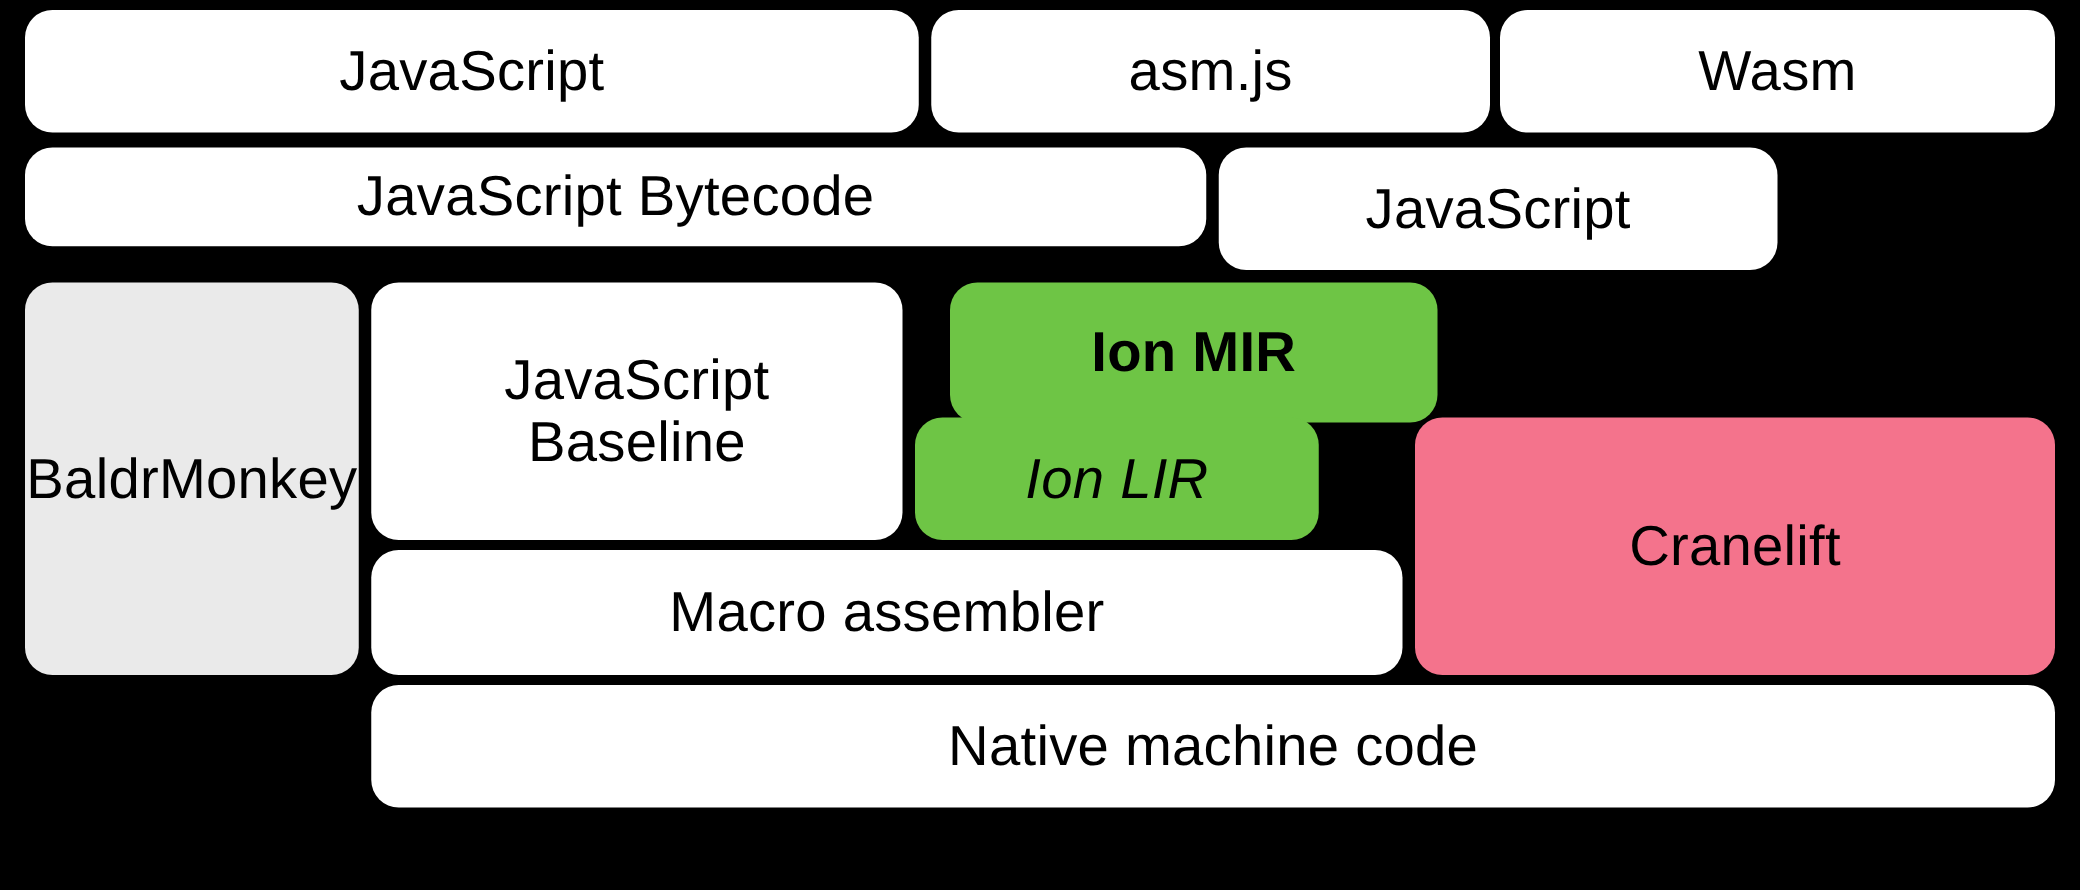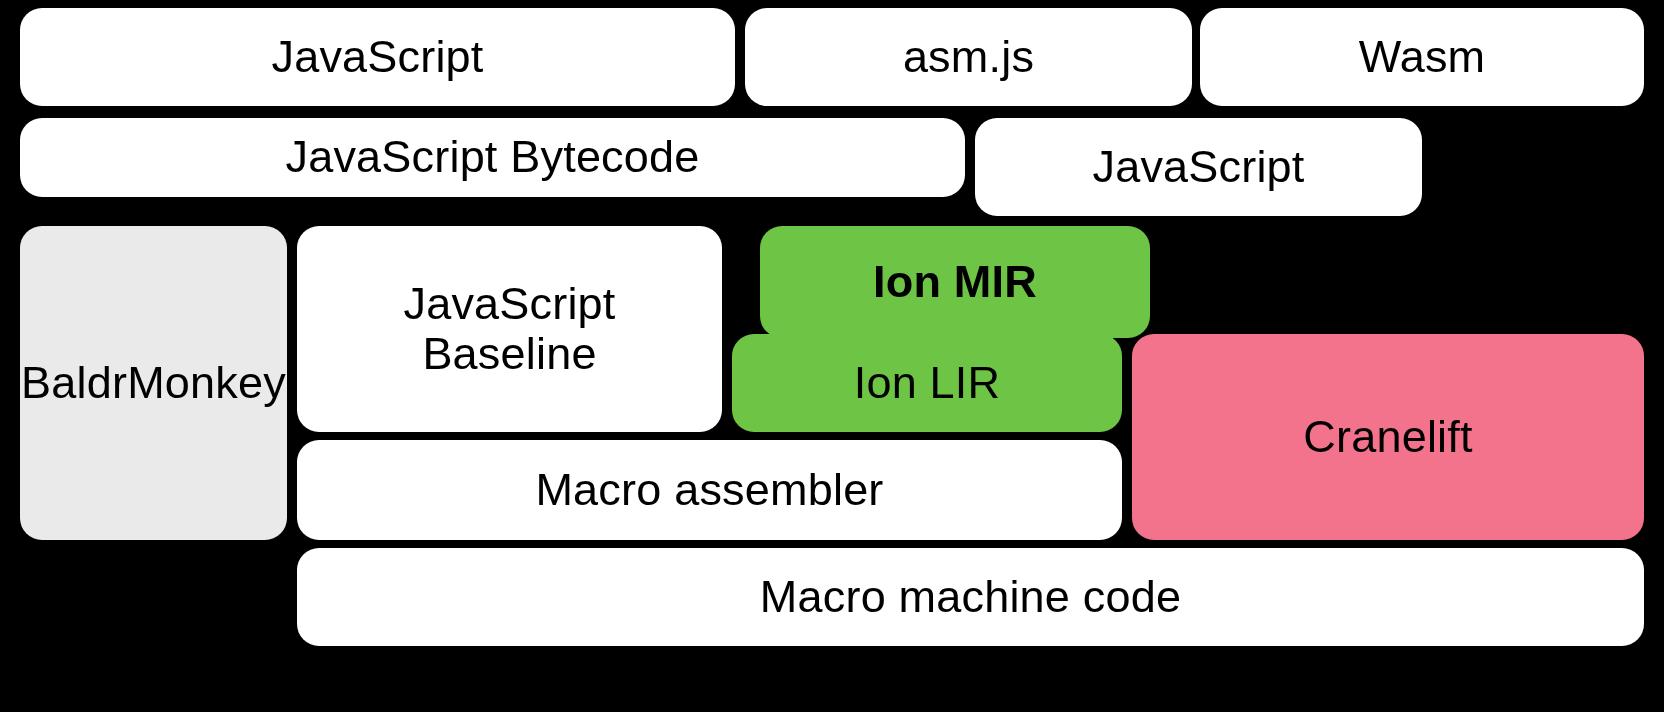--- a/index.html
+++ b/index.html
@@ -56,21 +56,21 @@
 
   <div class="box white" style="left:975px; top:118px; width:447px; height:98px;">JavaScript</div>
 
   <div class="box gray" style="left:20px; top:226px; width:267px; height:314px;">BaldrMonkey</div>
 
   <div class="box white" style="left:297px; top:226px; width:425px; height:206px;">JavaScript
 Baseline</div>
 
   <div class="box green" style="left:760px; top:226px; width:390px; height:112px;font-weight:bold;">Ion MIR</div>
 
-  <div class="box green" style="left:732px; top:334px; width:390px; height:98px;">Ion LIR</div>
+  <div class="box green" style="left:732px; top:334px; width:323px; height:98px;font-style:italic;">Ion LIR</div>
 
   <div class="box pink" style="left:1132px; top:334px; width:512px; height:206px;">Cranelift</div>
 
   <div class="box white" style="left:297px; top:440px; width:825px; height:100px;">Macro assembler</div>
 
-  <div class="box white" style="left:297px; top:548px; width:1347px; height:98px;">Macro machine code</div>
+  <div class="box white" style="left:297px; top:548px; width:1347px; height:98px;">Native machine code</div>
 
 </div>
 
 </body></html>

